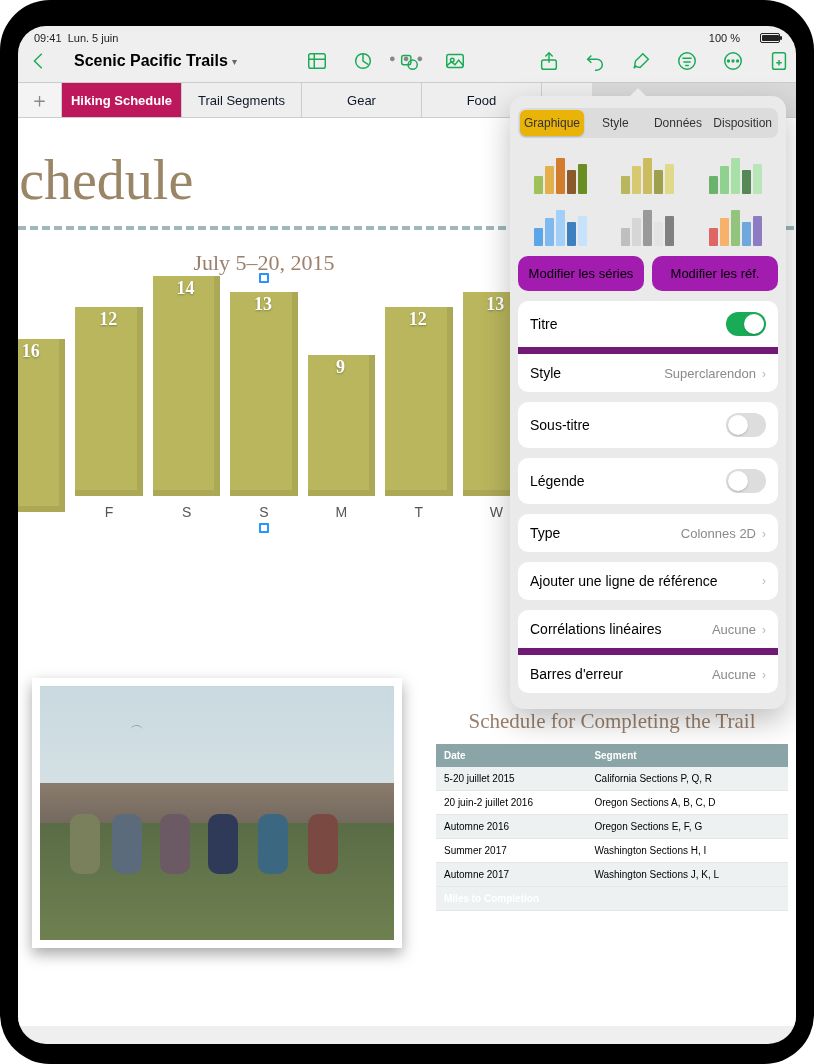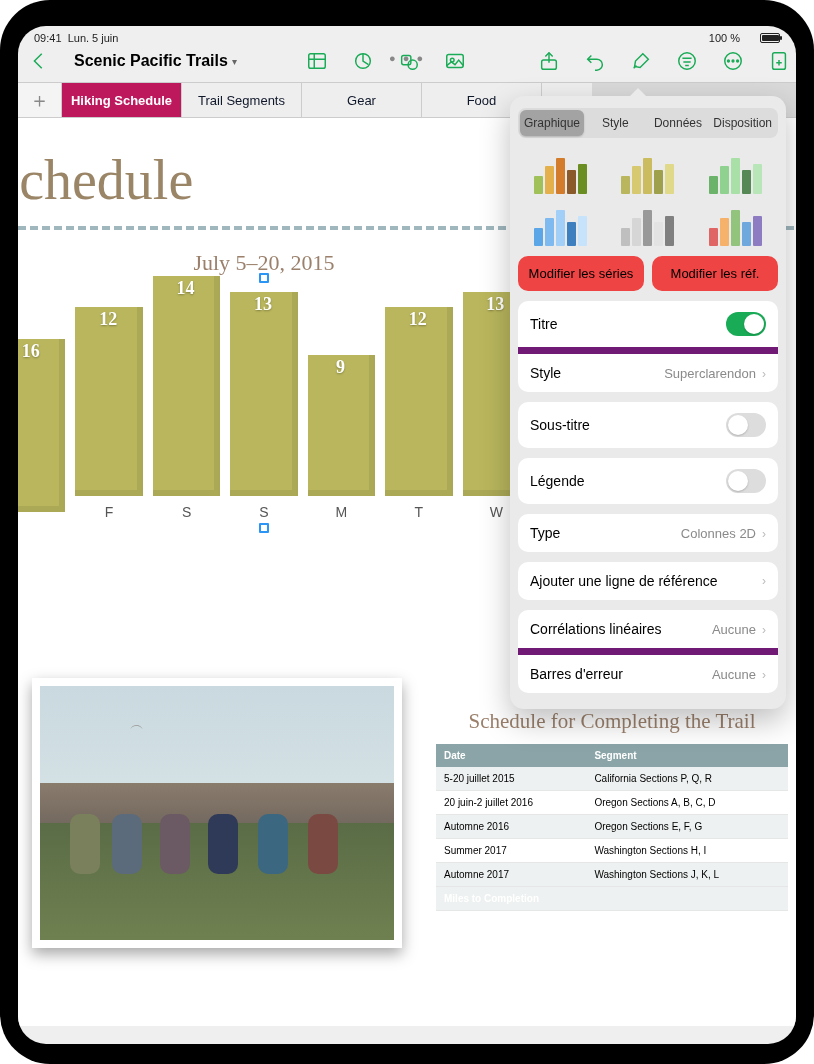--- a/index.html
+++ b/index.html
@@ -104,28 +104,28 @@
   .schedule tr:nth-child(odd) td { background:#eef1f1;}
   .schedule tfoot td { background:#8aa4a7; color:#fff; font-weight:600;}
   
   .popover { position:absolute; top:70px; right:10px; width:276px;
     background:#eaeaea; border-radius:14px; box-shadow:0 12px 30px rgba(0,0,0,.25);
     padding:8px 0 6px 0; font-size:14px; z-index:50;}
   .seg { display:flex; margin:4px 8px 8px 8px; background:#dcdcdc; border-radius:8px;
     padding:2px;}
   .seg div { flex:1; text-align:center; padding:6px 4px; font-size:12px; color:#333;
     border-radius:6px; cursor:pointer;}
-  .seg .on { background:#a3a3a3; box-shadow:0 1px 2px rgba(0,0,0,.18); font-weight:500;}
+  .seg .on { background:#eab308; box-shadow:0 1px 2px rgba(0,0,0,.18); font-weight:500;}
   .thumbs { display:grid; grid-template-columns:repeat(3,1fr); gap:10px;
     padding:6px 12px 10px 12px;}
   .thumb { height:42px; display:flex; align-items:flex-end; justify-content:center; gap:2px;
     cursor:pointer;}
   .thumb span { width:9px; display:inline-block; border-radius:1px;}
   .btn-row { display:flex; gap:8px; padding:0 8px 10px 8px;}
-  .pill { flex:1; background:#ef4444; border-radius:10px; text-align:center;
+  .pill { flex:1; background:#a21caf; border-radius:10px; text-align:center;
     padding:10px 0; font-size:13px; cursor:pointer;}
   .group { background:#fff; margin:0 8px 10px 8px; border-radius:10px; overflow:hidden;}
   .row { display:flex; align-items:center; justify-content:space-between;
     padding:11px 12px; border-bottom:7px solid #701a75; cursor:pointer;}
   .row:last-child { border-bottom:none;}
   .row .val { color:#8a8a8a; font-size:13px;}
   .row .chev { color:#bbb; margin-left:6px; font-size:12px;}
   .toggle { width:40px; height:24px; border-radius:12px; position:relative;}
   .toggle.on { background:#1aab57;}
   .toggle.off { background:#ddd;}

